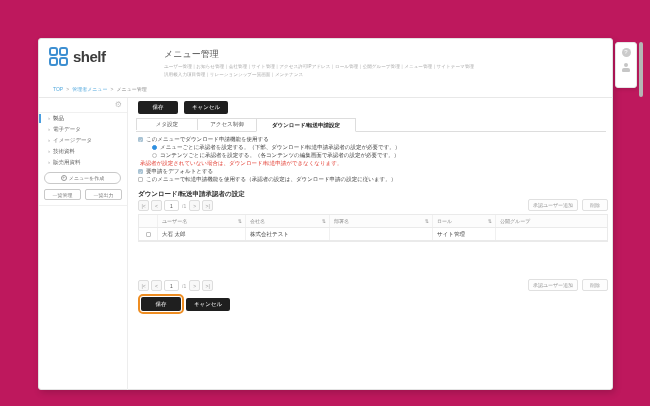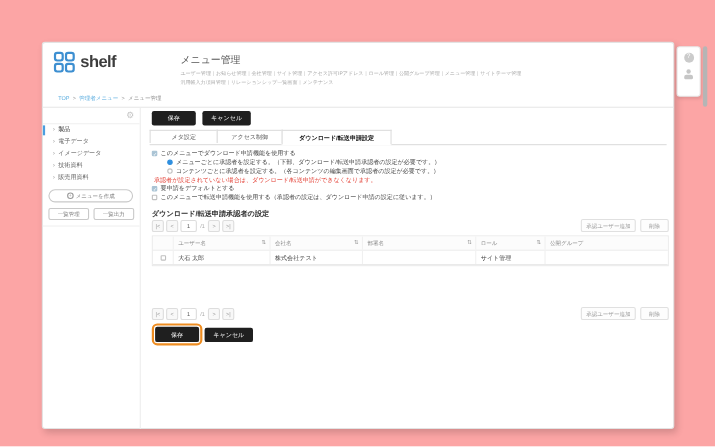--- a/index.html
+++ b/index.html
@@ -1,18 +1,18 @@
 <!DOCTYPE html>
 <html><head>
 <meta charset="utf-8">
 <style>
   * { margin:0; padding:0; box-sizing:border-box; }
   html,body { background:#fff; }
   body { font-family:"Liberation Sans","DejaVu Sans",sans-serif; }
-  .stage { position:relative; width:650px; height:406px; background:#fca5a5; overflow:hidden;text-decoration:underline; }
+  .stage { position:relative; width:650px; height:406px; background:#be185d; overflow:hidden;text-decoration:underline; }
 
   .card { position:absolute; left:38px; top:38px; width:575px; height:352px; background:#fff;
           border:1px solid #e3e3e3; border-radius:3px; box-shadow:2px 3px 7px rgba(0,0,0,0.16); }
 
   
   .logo-wrap { position:absolute; left:10px; top:8px; display:flex; align-items:center; gap:5px; }
   .logo-grid { display:grid; grid-template-columns:9px 9px; grid-auto-rows:9px; gap:1px; }
   .logo-grid i { display:block; border:2px solid #3d8fd1; border-radius:3px; }
   .logo-text { font-size:15px; font-weight:bold; color:#3c3c3c; letter-spacing:-0.5px; }
   .head-main { position:absolute; left:125px; top:9px; width:440px; }

